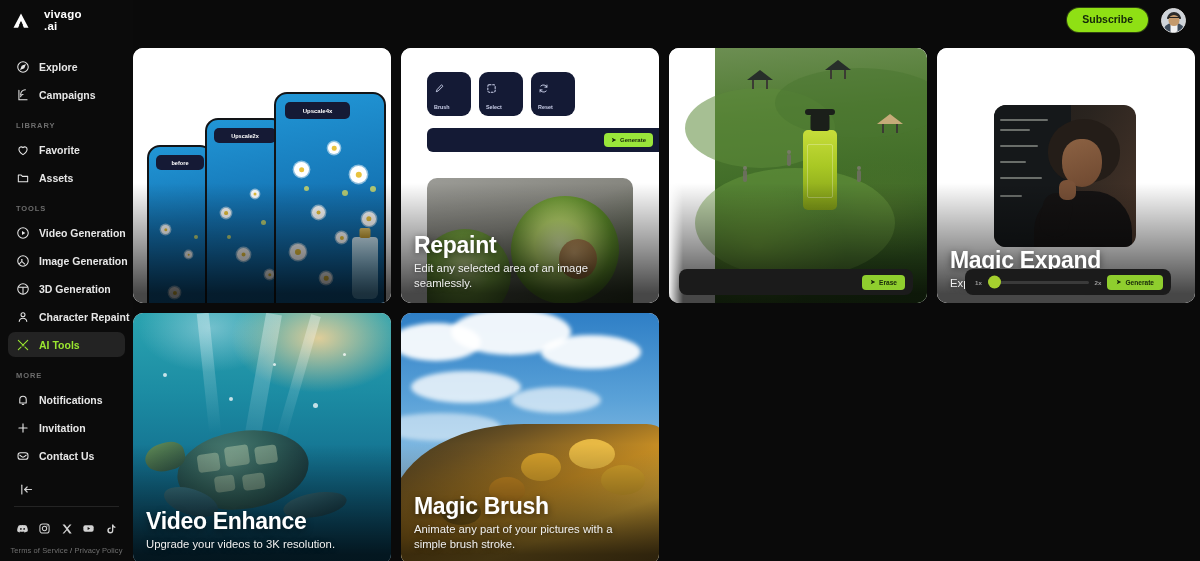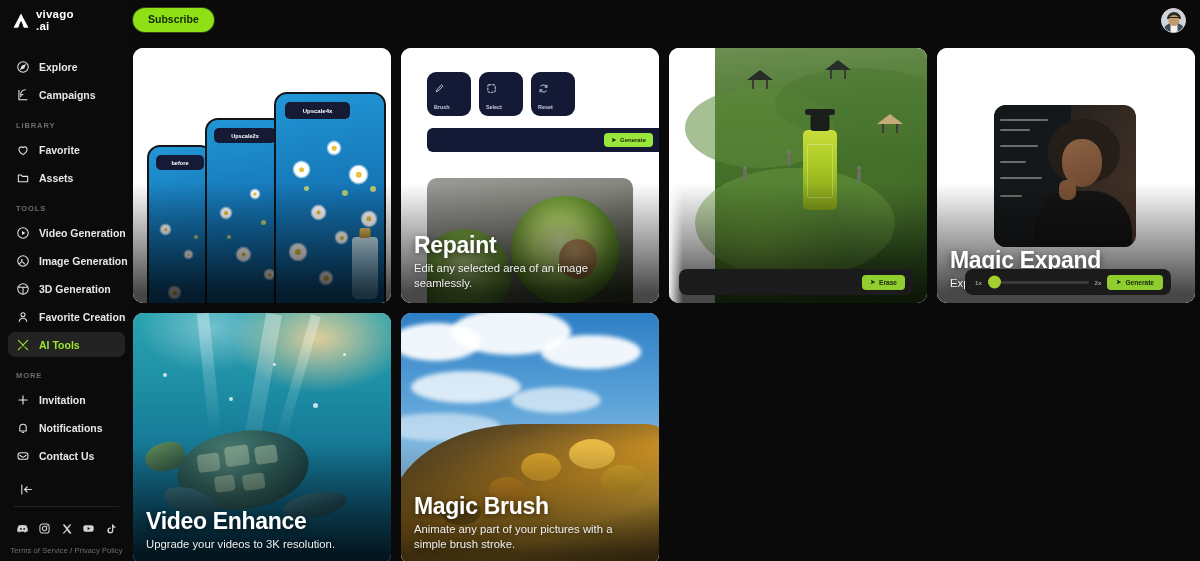--- a/index.html
+++ b/index.html
@@ -12,21 +12,21 @@
   .app { position: relative; width: 1200px; height: 561px; display: flex; background:#0a0a0a; }
 
   
   .sidebar {
     width: 133px; height: 561px; flex: 0 0 133px;
     background: #0b0b0b; position: relative;
     padding: 0 0 0 0;
   }
   .logo-row { display: flex; align-items: center; gap: 5px; padding: 9px 0 0 11px; }
   .logo-mark { width: 20px; height: 20px; flex: 0 0 20px; }
-  .logo-text { line-height: 1.0; }
+  .logo-text { line-height: 1.0; margin-left: 8px; }
   .logo-name { color:#fff; font-size: 11.5px; font-weight: 700; letter-spacing:.2px; display:block; }
   .logo-sub { color:#fff; font-size: 11.5px; font-weight: 700; letter-spacing:.2px; display:block; }
 
   .nav { margin-top: 22px; }
   .nav-section-label {
     color:#6d6d6d; font-size: 7.5px; font-weight: 700; letter-spacing: .9px;
     padding: 0 0 0 16px; margin: 14px 0 7px 0; text-transform: uppercase;
   }
   .nav-item {
     display:flex; align-items:center; gap:9px;
@@ -52,21 +52,21 @@
   .legal {
     position:absolute; left:0; bottom: 6px; width:133px; text-align:center;
     color:#6f6f6f; font-size: 7.5px; letter-spacing:.1px;
   }
   .legal span { color:#6f6f6f; }
   .legal .sep { color:#8a8a8a; }
 
   
   .header {
     position:absolute; top:0; right:0; height: 40px; width: 1067px;
-    display:flex; align-items:center; justify-content:space-between; gap: 13px;
+    display:flex; align-items:center; justify-content:flex-end; gap: 13px;
     padding-right: 14px; z-index: 5;
   }
   .subscribe {
     background:#8fe014; color:#14270a; font-size: 10.5px; font-weight:700;
     border:none; border-radius: 999px; padding: 6px 15px 7px 15px; line-height:1;
     box-shadow: 0 0 0 1px rgba(160,235,40,.25);
   }
   .avatar {
     width: 25px; height:25px; border-radius:50%; overflow:hidden; flex:0 0 25px;
     border: 1.5px solid #d8d8d8; position:relative; background:#cfd4da;
@@ -387,52 +387,52 @@
         <span>3D Generation</span>
       </div>
 
       <div class="nav-item">
         <span class="ico">
           <svg width="14" height="14" viewBox="0 0 24 24" fill="none" stroke="#e7e7e7" stroke-width="1.8" stroke-linecap="round">
               <circle cx="12" cy="8.2" r="3.4"></circle>
               <path d="M5.5 19.5c.6-3.6 3.3-5.4 6.5-5.4s5.9 1.8 6.5 5.4"></path>
             </svg>
         </span>
-        <span>Favorite Creation</span>
+        <span>Character Repaint</span>
       </div>
 
       <div class="nav-item active">
         <span class="ico">
           <svg width="14" height="14" viewBox="0 0 24 24" fill="none" stroke="#9ae630" stroke-width="1.9" stroke-linecap="round">
               <path d="M4 4l9.5 9.5M20 4l-9.5 9.5"></path>
               <path d="M15.5 15.5 20 20M8.5 15.5 4 20"></path>
             </svg>
         </span>
         <span>AI Tools</span>
       </div>
 
       <div class="nav-section-label">MORE</div>
 
       <div class="nav-item">
         <span class="ico">
-          <svg width="14" height="14" viewBox="0 0 24 24" fill="none" stroke="#e7e7e7" stroke-width="1.9" stroke-linecap="round">
-              <path d="M12 5v14M5 12h14"></path>
-            </svg>
-        </span>
-        <span>Invitation</span>
-      </div>
-
-      <div class="nav-item">
-        <span class="ico">
           <svg width="14" height="14" viewBox="0 0 24 24" fill="none" stroke="#e7e7e7" stroke-width="1.8" stroke-linejoin="round">
               <path d="M6.5 17V11a5.5 5.5 0 0 1 11 0v6z"></path>
               <path d="M10 19.5h4"></path>
             </svg>
         </span>
         <span>Notifications</span>
+      </div>
+
+      <div class="nav-item">
+        <span class="ico">
+          <svg width="14" height="14" viewBox="0 0 24 24" fill="none" stroke="#e7e7e7" stroke-width="1.9" stroke-linecap="round">
+              <path d="M12 5v14M5 12h14"></path>
+            </svg>
+        </span>
+        <span>Invitation</span>
       </div>
 
       <div class="nav-item">
         <span class="ico">
           <svg width="14" height="14" viewBox="0 0 24 24" fill="none" stroke="#e7e7e7" stroke-width="1.8" stroke-linejoin="round">
               <rect x="3.5" y="6.5" width="17" height="11" rx="4"></rect>
               <path d="M6 10.2c2.6 2.6 3.9 3.9 6 3.9s3.4-1.3 6-3.9"></path>
             </svg>
         </span>
         <span>Contact Us</span>

